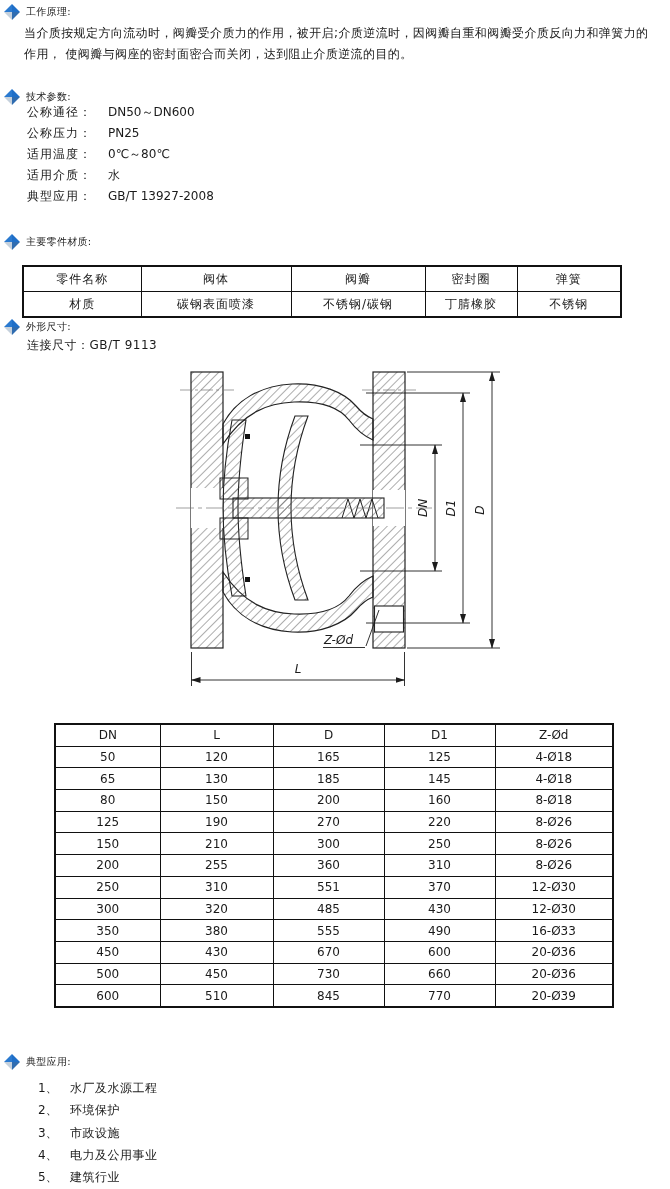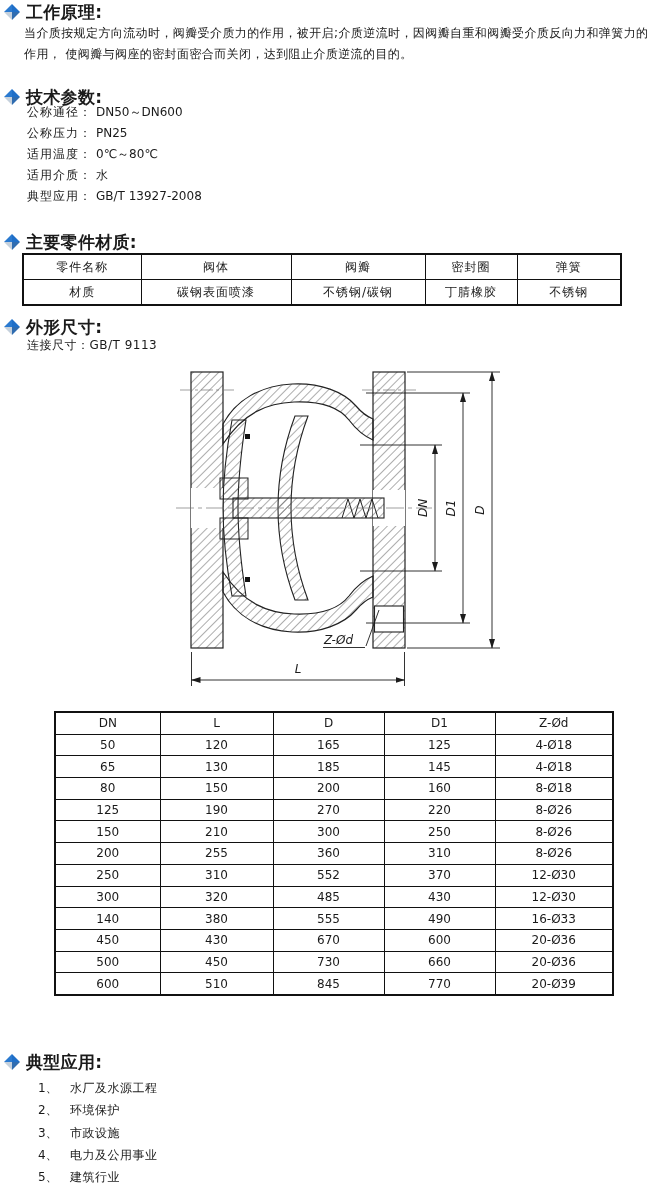--- a/index.html
+++ b/index.html
@@ -6,31 +6,31 @@
   body {
     width:670px; height:1189px; position:relative;
     font-family:"DejaVu Sans","Liberation Sans",sans-serif;
     color:#1a1a1a; font-size:12px;
   }
   .page { position:relative; width:670px; height:1189px; overflow:hidden; background:#fff; }
 
   
   .sec-h { position:absolute; left:4px; display:flex; align-items:center; gap:6px; height:18px; }
   .sec-h .dia { width:16px; height:16px; flex:0 0 16px; }
-  .sec-h .ttl { font-weight:bold; font-size:17px; letter-spacing:0.3px; white-space:nowrap; }
+  .sec-h .ttl { font-weight:normal; font-size:10px; letter-spacing:0.3px; white-space:nowrap; }
 
   .para { position:absolute; left:24px; white-space:nowrap; font-size:12px; letter-spacing:0.4px; }
 
   .param { position:absolute; left:27px; white-space:nowrap; font-size:12px; }
   .param .plabel { letter-spacing:1px; }
-  .param .pvalue { margin-left:4px; }
+  .param .pvalue { margin-left:16px; }
 
   .note { position:absolute; left:27px; white-space:nowrap; font-size:12px; letter-spacing:0.5px; }
 
-  table { position:absolute; border-collapse:collapse; background:#fff; table-layout:fixed; }
+  table { position:absolute; border-collapse:collapse; background:#fff; table-layout:fixed;margin-top:12px; }
   th,td { border:1px solid #111; text-align:center; vertical-align:middle;
           font-weight:normal; padding:0; font-size:12px; line-height:1; }
   .mat-table { left:22px; top:253px; width:598px; border:2px solid #111; }
   .mat-table th,.mat-table td { height:24px; letter-spacing:1px; }
   .dim-table { left:54px; top:711px; width:558px; border:2px solid #111; }
   .dim-table th,.dim-table td { height:20.7px; }
 
   .app { position:absolute; left:38px; white-space:nowrap; font-size:12px; }
   .app .app-num { display:inline-block; min-width:22px; }
   .app .app-text { margin-left:10px; letter-spacing:0.5px; }
@@ -270,33 +270,33 @@
         <tr>
           <td>200</td>
           <td>255</td>
           <td>360</td>
           <td>310</td>
           <td>8-Ø26</td>
         </tr>
         <tr>
           <td>250</td>
           <td>310</td>
-          <td>552</td>
+          <td>551</td>
           <td>370</td>
           <td>12-Ø30</td>
         </tr>
         <tr>
           <td>300</td>
           <td>320</td>
           <td>485</td>
           <td>430</td>
           <td>12-Ø30</td>
         </tr>
         <tr>
-          <td>140</td>
+          <td>350</td>
           <td>380</td>
           <td>555</td>
           <td>490</td>
           <td>16-Ø33</td>
         </tr>
         <tr>
           <td>450</td>
           <td>430</td>
           <td>670</td>
           <td>600</td>

